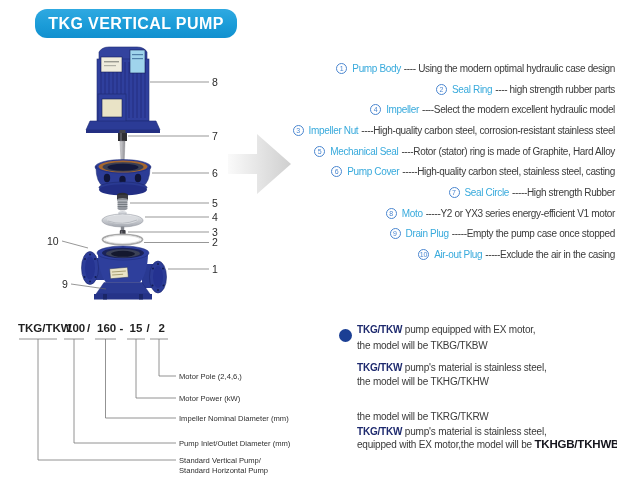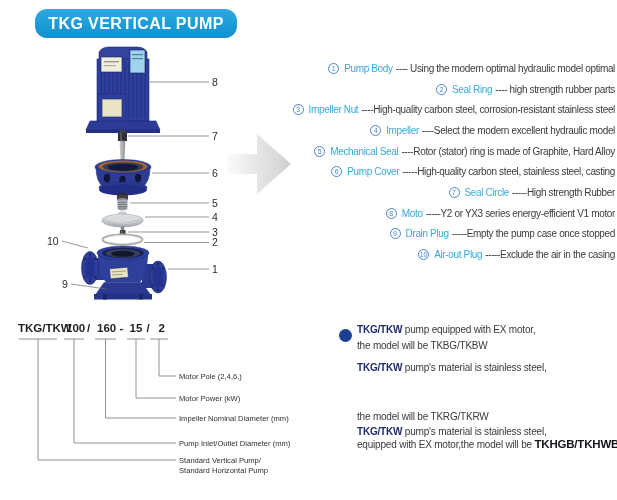--- a/index.html
+++ b/index.html
@@ -209,36 +209,36 @@
   <text class="callout-num" x="212" y="246">2</text>
   <text class="callout-num" x="212" y="272.5">1</text>
   <text class="callout-num" x="47" y="244.5">10</text>
   <text class="callout-num" x="62" y="287.5">9</text>
 </svg>
 
 <div class="parts-list">
   <div class="pl-item">
     <span class="cnum">1</span>
     <span class="pname">Pump Body</span>
-    <span class="pdesc">---- Using the modern optimal hydraulic model optimal</span>
+    <span class="pdesc">---- Using the modern optimal hydraulic case design</span>
   </div>
   <div class="pl-item">
     <span class="cnum">2</span>
     <span class="pname">Seal Ring</span>
     <span class="pdesc">---- high strength rubber parts</span>
   </div>
   <div class="pl-item">
+    <span class="cnum">4</span>
+    <span class="pname">Impeller</span>
+    <span class="pdesc">----Select the modern excellent hydraulic model</span>
+  </div>
+  <div class="pl-item">
     <span class="cnum">3</span>
     <span class="pname">Impeller Nut</span>
     <span class="pdesc">----High-quality carbon steel, corrosion-resistant stainless steel</span>
-  </div>
-  <div class="pl-item">
-    <span class="cnum">4</span>
-    <span class="pname">Impeller</span>
-    <span class="pdesc">----Select the modern excellent hydraulic model</span>
   </div>
   <div class="pl-item">
     <span class="cnum">5</span>
     <span class="pname">Mechanical Seal</span>
     <span class="pdesc">----Rotor (stator) ring is made of Graphite, Hard Alloy</span>
   </div>
   <div class="pl-item">
     <span class="cnum">6</span>
     <span class="pname">Pump Cover</span>
     <span class="pdesc">-----High-quality carbon steel, stainless steel, casting</span>
@@ -300,20 +300,23 @@
   <div class="bullet"></div>
   <div class="note-line" style="top:324px;">
     <span class="note-brand">TKG/TKW</span><span> pump equipped with EX motor,</span>
   </div>
   <div class="note-line" style="top:340px;">
     <span>the model will be TKBG/TKBW</span>
   </div>
   <div class="note-line" style="top:362px;">
     <span class="note-brand">TKG/TKW</span><span> pump's material is stainless steel,</span>
   </div>
+  <div class="note-line" style="top:376px;">
+    <span>the model will be TKHG/TKHW</span>
+  </div>
   <div class="note-line" style="top:387px;margin-top:24px;">
     <span>the model will be TKRG/TKRW</span>
   </div>
   <div class="note-line" style="top:426px;">
     <span class="note-brand">TKG/TKW</span><span> pump's material is stainless steel,</span>
   </div>
   <div class="note-line" style="top:438px;">
     <span>equipped with EX motor,the model will be </span><span class="note-bold">TKHGB/TKHWB</span>
   </div>
 </div>

